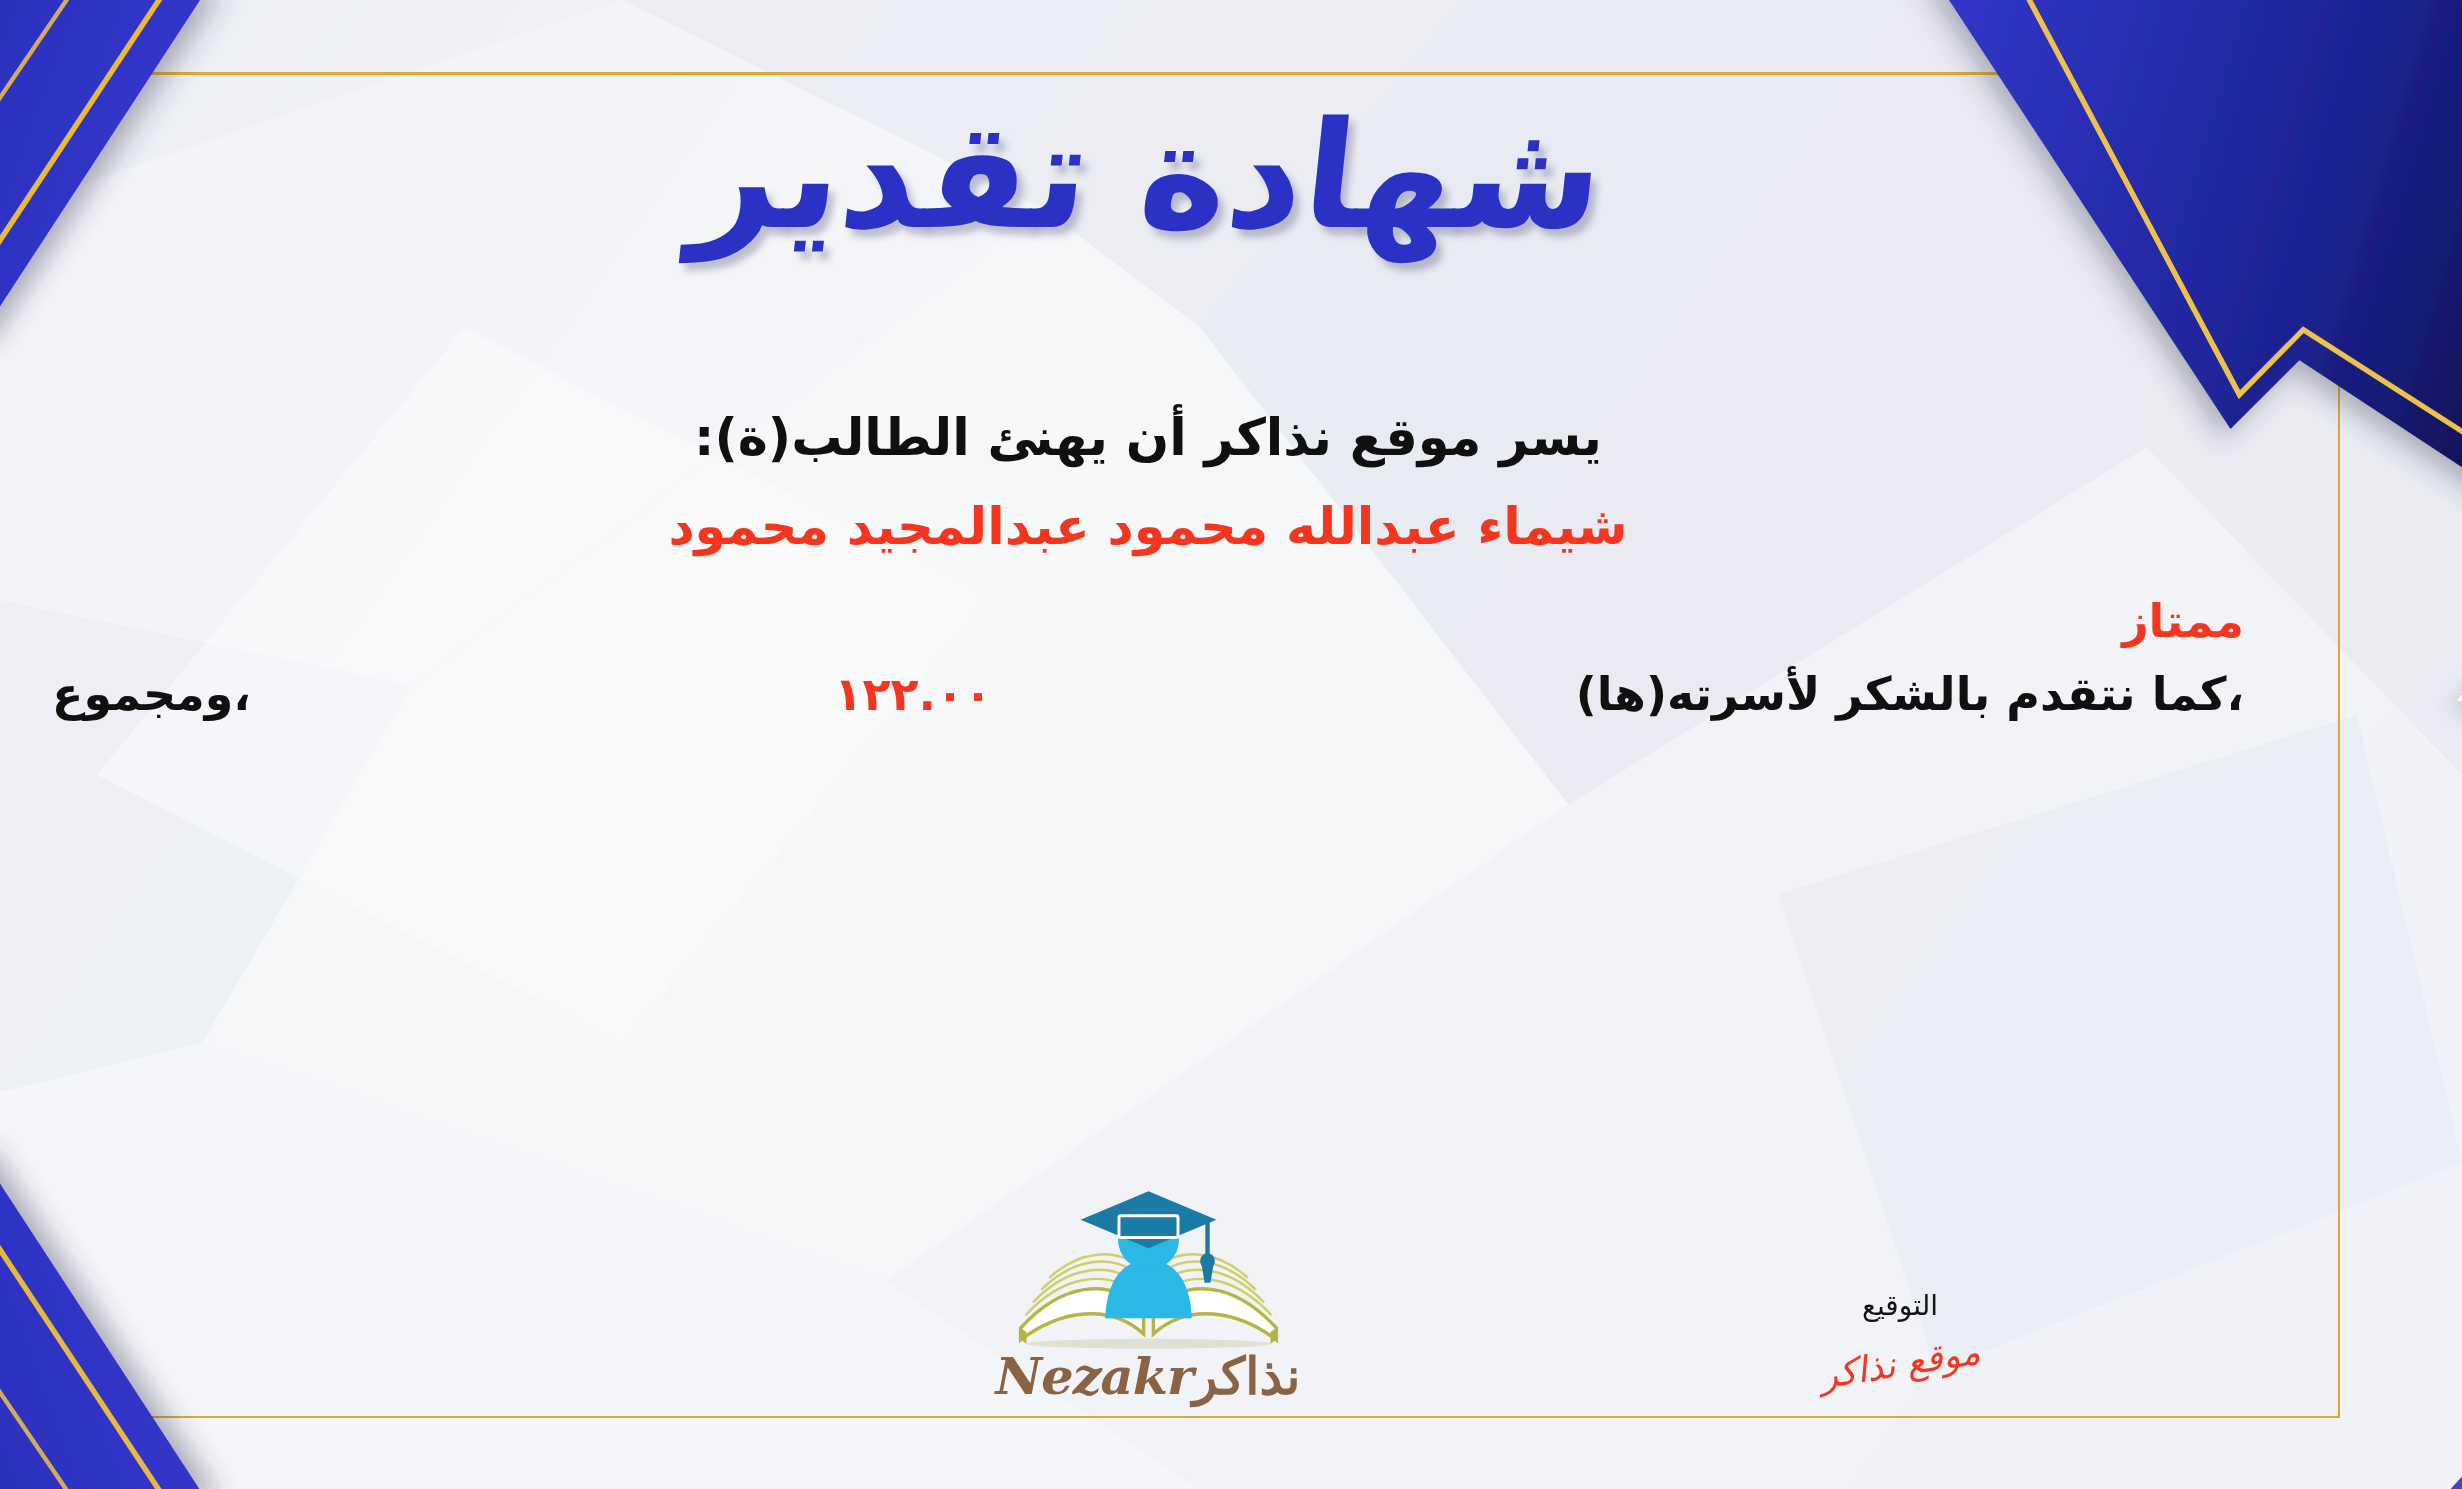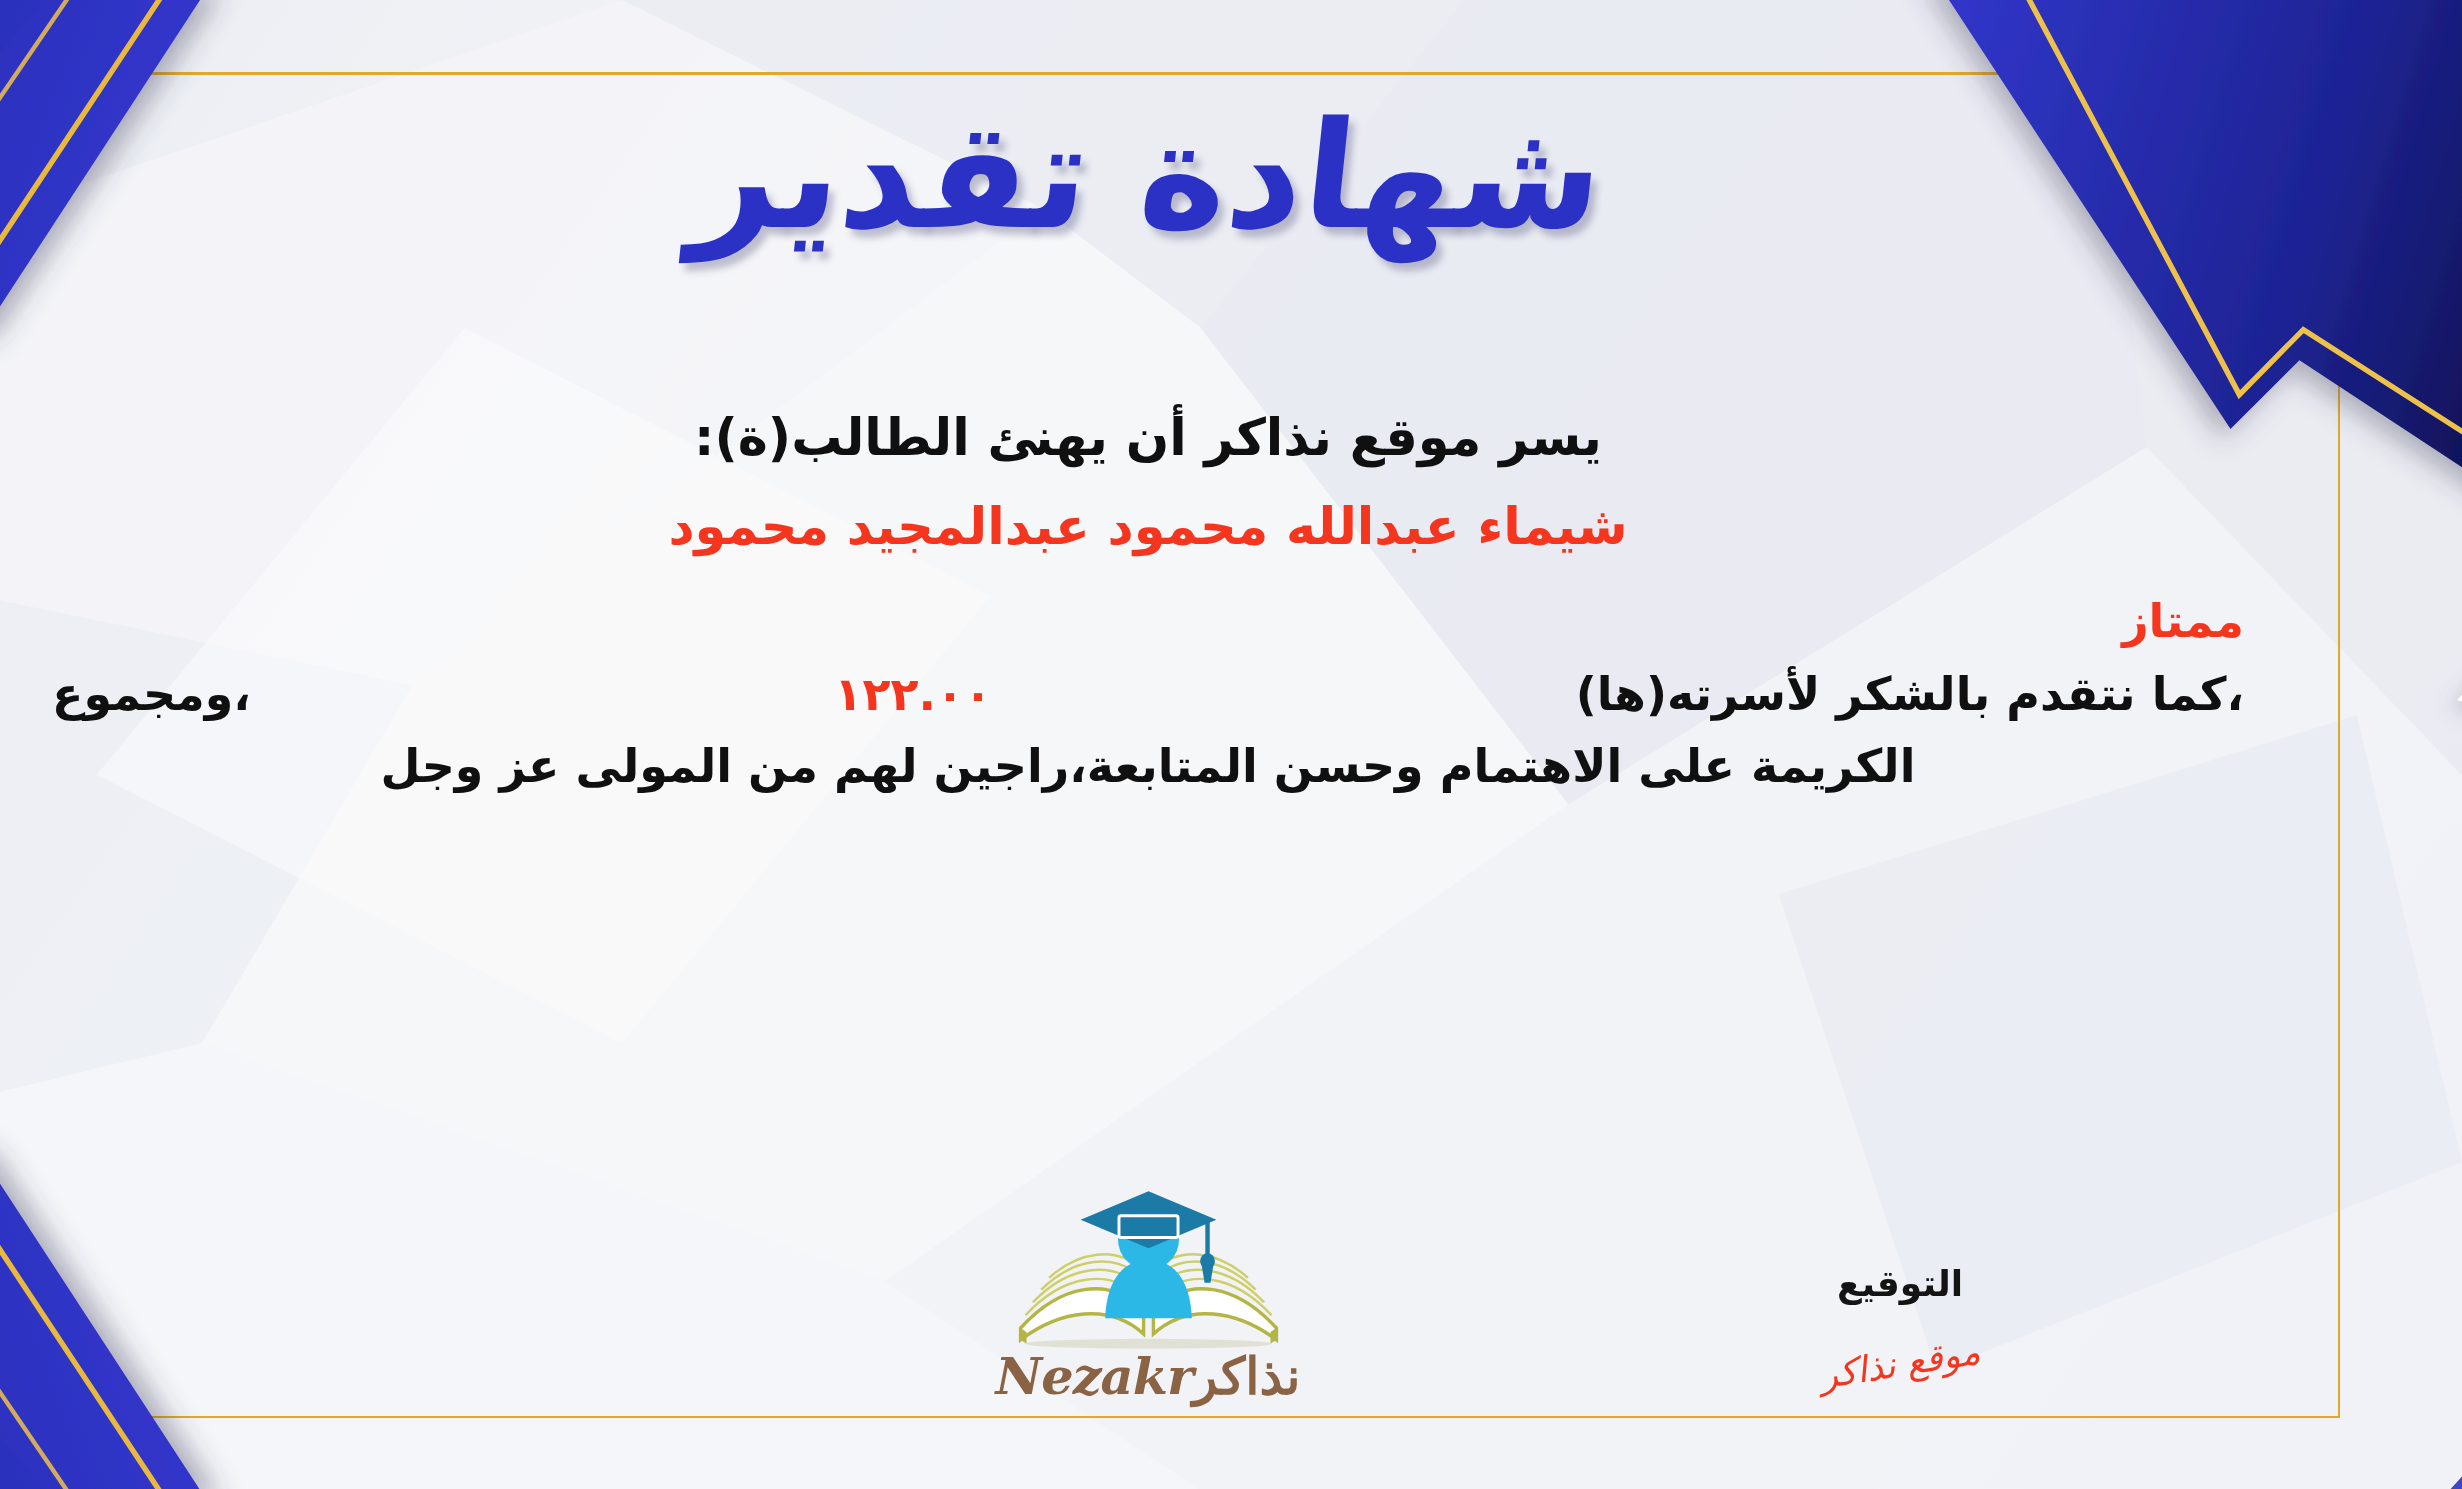--- a/index.html
+++ b/index.html
@@ -126,24 +126,24 @@
 
   
   .signature-area {
     position: absolute;
     bottom: 106px;
     right: 424px;
     text-align: center;
     width: 276px;
   }
   .signature-label {
-    font-size: 36px;
-    font-weight: 700;
+    font-size: 28px;
+    font-weight: 400;
     color: #141414;
-    margin-bottom: 39px;
+    margin-bottom: 21px;
   }
   .signature-mark {
     font-family: "DejaVu Serif", "Liberation Serif", serif;
     font-size: 36px;
     color: #f4361f;
     font-style: italic;
     transform: rotate(-9deg);
     display: inline-block;
   }
 
@@ -291,21 +291,20 @@
       <span class="para-line line-justify">
         <span class="hl">ممتاز</span>
       </span>
 
       <span class="para-line line-justify">
         <span>،كما نتقدم بالشكر لأسرته(ها)</span>
         <span class="hl">١٢٢.٠٠</span>
         <span>،ومجموع</span>
       </span>
 
-      <span class="para-line">الكريمة على الاهتمام وحسن المتابعة،راجين لهم من المولى عز وجل</span>
 
 
     </div>
   </div>
 
   <div class="signature-area">
     <div class="signature-label">التوقيع</div>
     <div>
       <span class="signature-mark">موقع نذاكر</span>
     </div>

